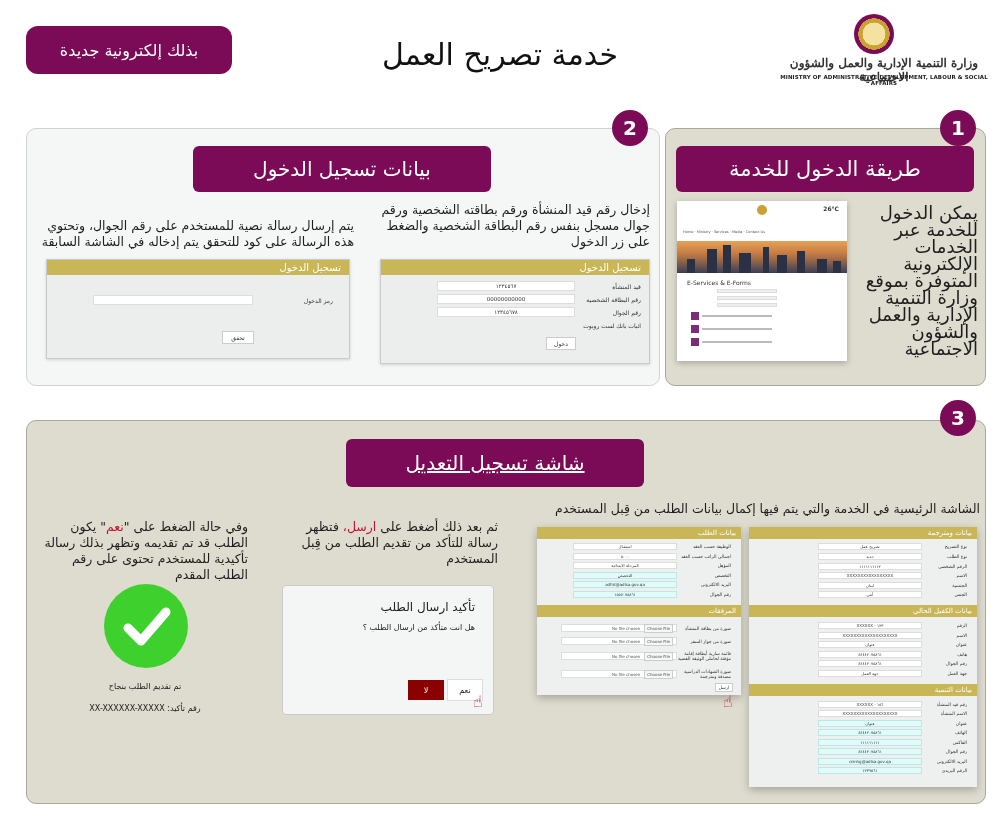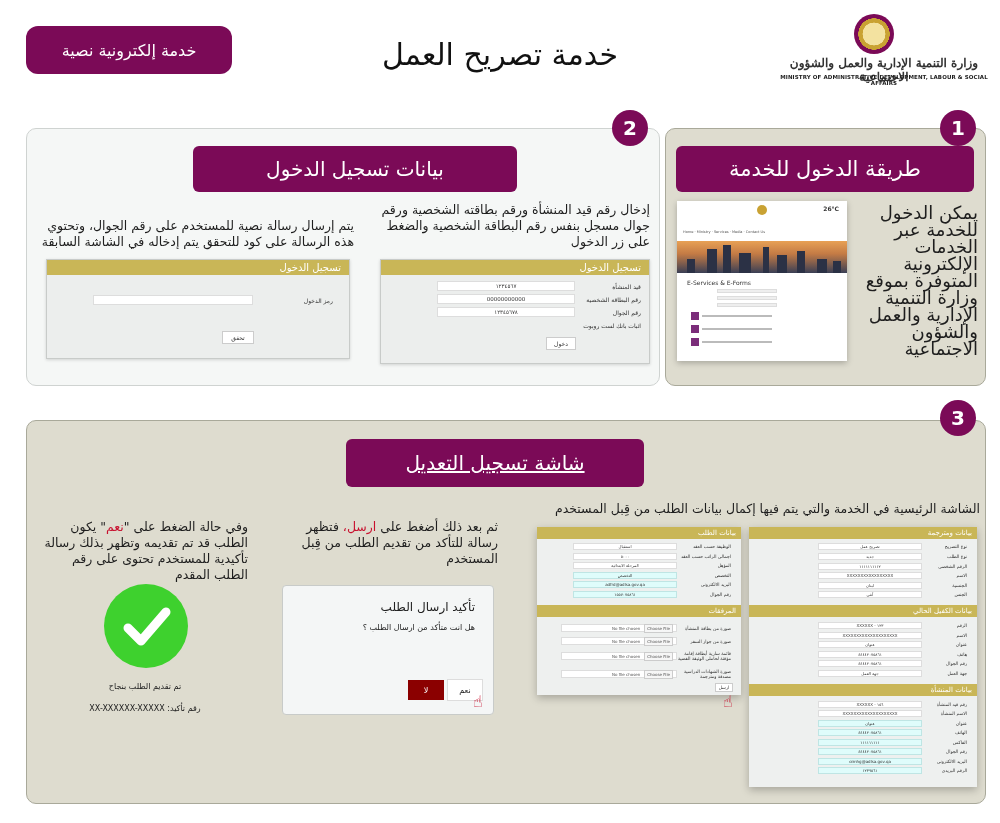--- a/index.html
+++ b/index.html
@@ -71,21 +71,21 @@
 
   .success-icon { left: 104px; top: 584px; width: 84px; height: 84px; border-radius: 50%; background: #3ed12e; }
   .success-msg { left: 40px; top: 682px; width: 210px; font-size: 8px; text-align: center; direction: rtl; color: #222; }
   .request-number { left: 40px; top: 704px; width: 210px; font-size: 8px; text-align: center; direction: rtl; color: #222; }
 
   .red { color: #c8102e; }
 </style>
 </head>
 <body>
 
-<div class="abs new-service-badge">خدمة إلكترونية نصية</div>
+<div class="abs new-service-badge">بذلك إلكترونية جديدة</div>
 <div class="abs page-title">خدمة تصريح العمل</div>
 <div class="abs ministry-logo">
   <div class="emblem"></div>
   <div class="ministry-ar">وزارة التنمية الإدارية والعمل والشؤون الاجتماعية</div>
   <div class="ministry-en">MINISTRY OF ADMINISTRATIVE DEVELOPMENT, LABOUR &amp; SOCIAL AFFAIRS</div>
 </div>
 
 <div class="abs panel panel-1"></div>
 <div class="abs step-badge" style="left:940px; top:110px;">1</div>
 <div class="abs section-title" style="left:676px; top:146px; width:298px; height:46px; font-size:21px;">طريقة الدخول للخدمة</div>
@@ -121,21 +121,21 @@
       <div class="site-item-line"></div>
     </div>
   <div class="site-item">
       <div class="site-item-icon"></div>
       <div class="site-item-line"></div>
     </div>
 </div>
 
 <div class="abs panel panel-2"></div>
 <div class="abs step-badge" style="left:612px; top:110px;">2</div>
-<div class="abs section-title" style="left:193px; top:146px; width:324px; height:46px; font-size:20px;">بيانات تسجيل الدخول</div>
+<div class="abs section-title" style="left:193px; top:146px; width:298px; height:46px; font-size:20px;">بيانات تسجيل الدخول</div>
 
 <div class="abs desc" style="left:372px; top:202px; width:278px; font-size:12.5px; line-height:16px;">إدخال رقم قيد المنشأة ورقم بطاقته الشخصية ورقم جوال مسجل بنفس رقم البطاقة الشخصية والضغط على زر الدخول</div>
 <div class="abs desc" style="left:36px; top:218px; width:318px; font-size:12.5px; line-height:16px;">يتم إرسال رسالة نصية للمستخدم على رقم الجوال، وتحتوي هذه الرسالة على كود للتحقق يتم إدخاله في الشاشة السابقة</div>
 
 <div class="abs form-card" style="left:380px; top:259px; width:270px; height:105px;">
   <div class="form-head">تسجيل الدخول</div>
   <div class="form-row" style="right:8px; top:21px;">
     <span class="form-label" style="width:58px;">قيد المنشأة</span>
     <span class="form-input" style="width:138px; margin-right:8px;">١٢٣٤٥٦٧</span>
   </div>
@@ -223,21 +223,21 @@
     </div>
   <div class="brow" style="top:133px;">
       <span class="blabel">رقم الجوال</span>
       <span class="binput" style="width:104px;">٤٤٤٤٢٠٧٥٨٦١</span>
     </div>
   <div class="brow" style="top:143px;">
       <span class="blabel">جهة العمل</span>
       <span class="binput" style="width:104px;">جهة العمل</span>
     </div>
 
-  <div class="big-head" style="position:absolute; top:157px; left:0; right:0;">بيانات المنشأة</div>
+  <div class="big-head" style="position:absolute; top:157px; left:0; right:0;">بيانات التنمية</div>
   <div class="brow" style="top:174px;">
       <span class="blabel">رقم قيد المنشأة</span>
       <span class="binput" style="width:104px;">XXXXXX - ١٥٦</span>
     </div>
   <div class="brow" style="top:183px;">
       <span class="blabel">الاسم المنشأة</span>
       <span class="binput" style="width:104px;">XXXXXXXXXXXXXXXXXXXX</span>
     </div>
   <div class="brow" style="top:193px;">
       <span class="blabel">عنوان</span>

